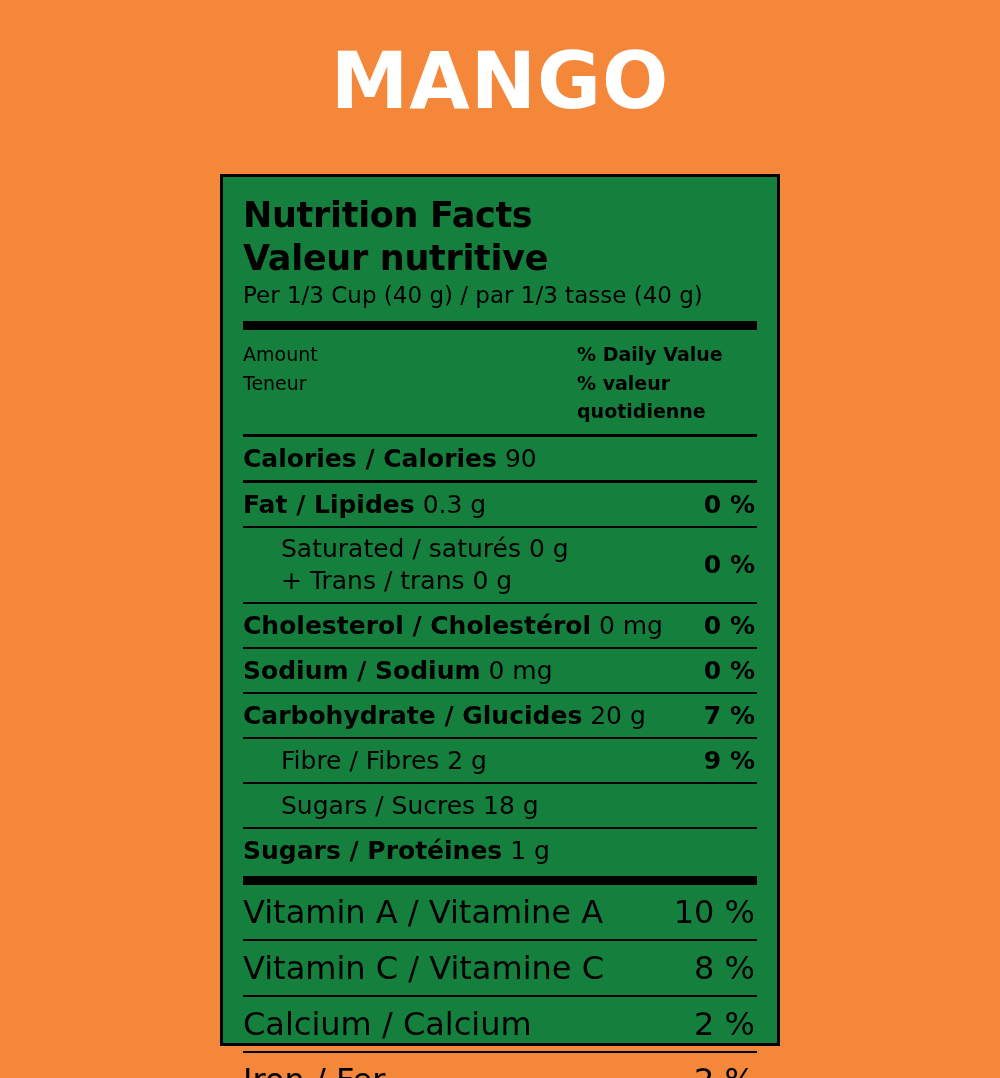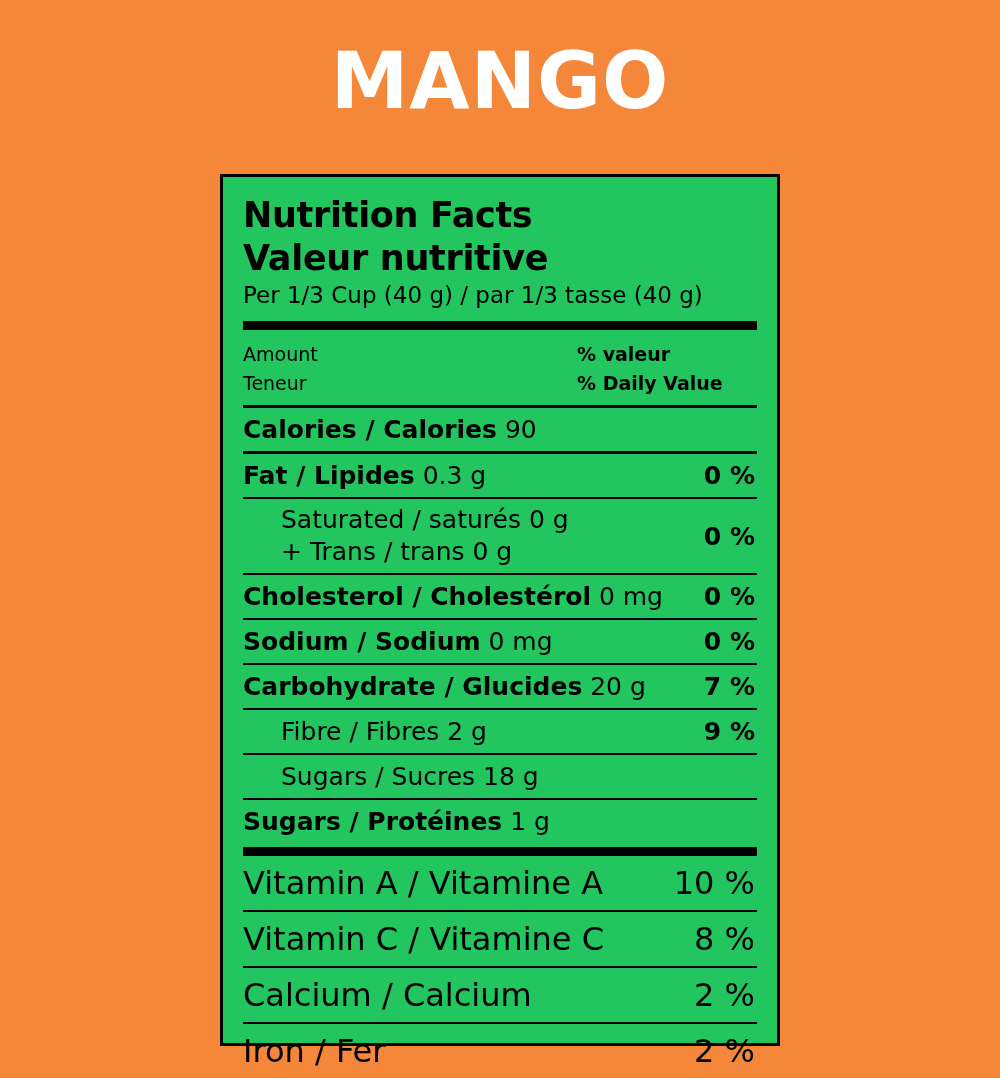--- a/index.html
+++ b/index.html
@@ -30,21 +30,21 @@
     font-size: 78px;
     letter-spacing: 1px;
     line-height: 1;
   }
   .nf-panel {
     position: absolute;
     top: 174px;
     left: 220px;
     width: 560px;
     height: 872px;
-    background: #22c55e;
+    background: #15803d;
     border: 3px solid #000000;
     box-sizing: border-box;
     padding: 0;
   }
   .nf-inner {
     padding: 18px 20px 10px 20px;
   }
   .nf-title {
     font-size: 35px;
     font-weight: bold;
@@ -154,22 +154,23 @@
       <div class="nf-serving">Per 1/3 Cup (40 g) / par 1/3 tasse (40 g)</div>
 
       <div class="rule-thick"></div>
 
       <div class="dv-head">
         <div class="dv-head-left">
           <div>Amount</div>
           <div>Teneur</div>
         </div>
         <div class="dv-head-right">
+          <div>% Daily Value</div>
           <div>% valeur</div>
-          <div>% Daily Value</div>
+          <div>quotidienne</div>
         </div>
       </div>
 
       <div class="rule-medium"></div>
 
       <div class="row">
         <div class="left">
           <span class="bold">Calories / Calories</span>
           <span class="light">90</span>
         </div>

